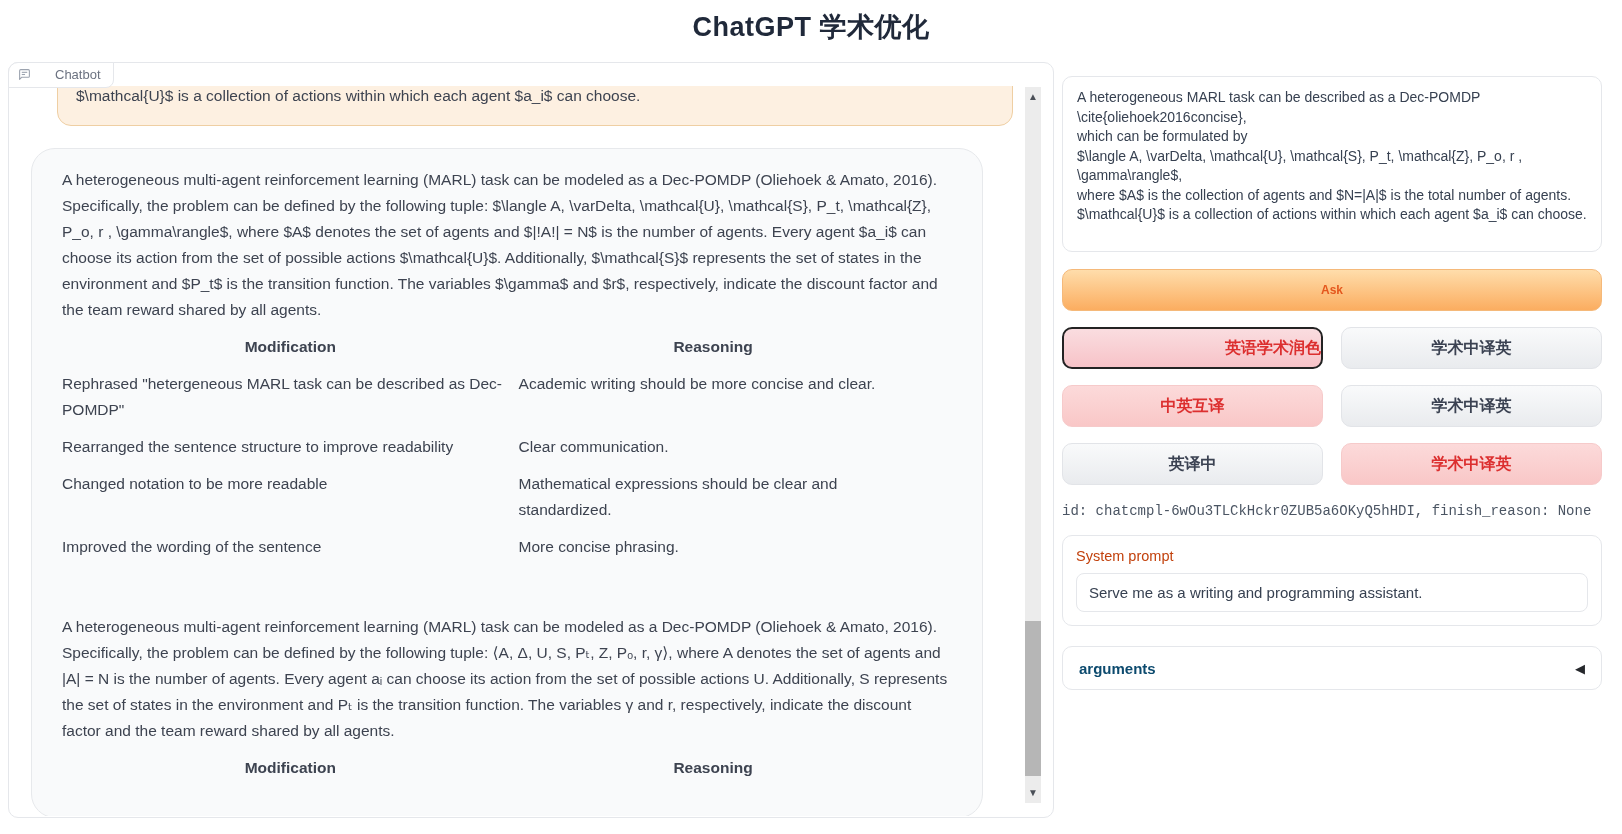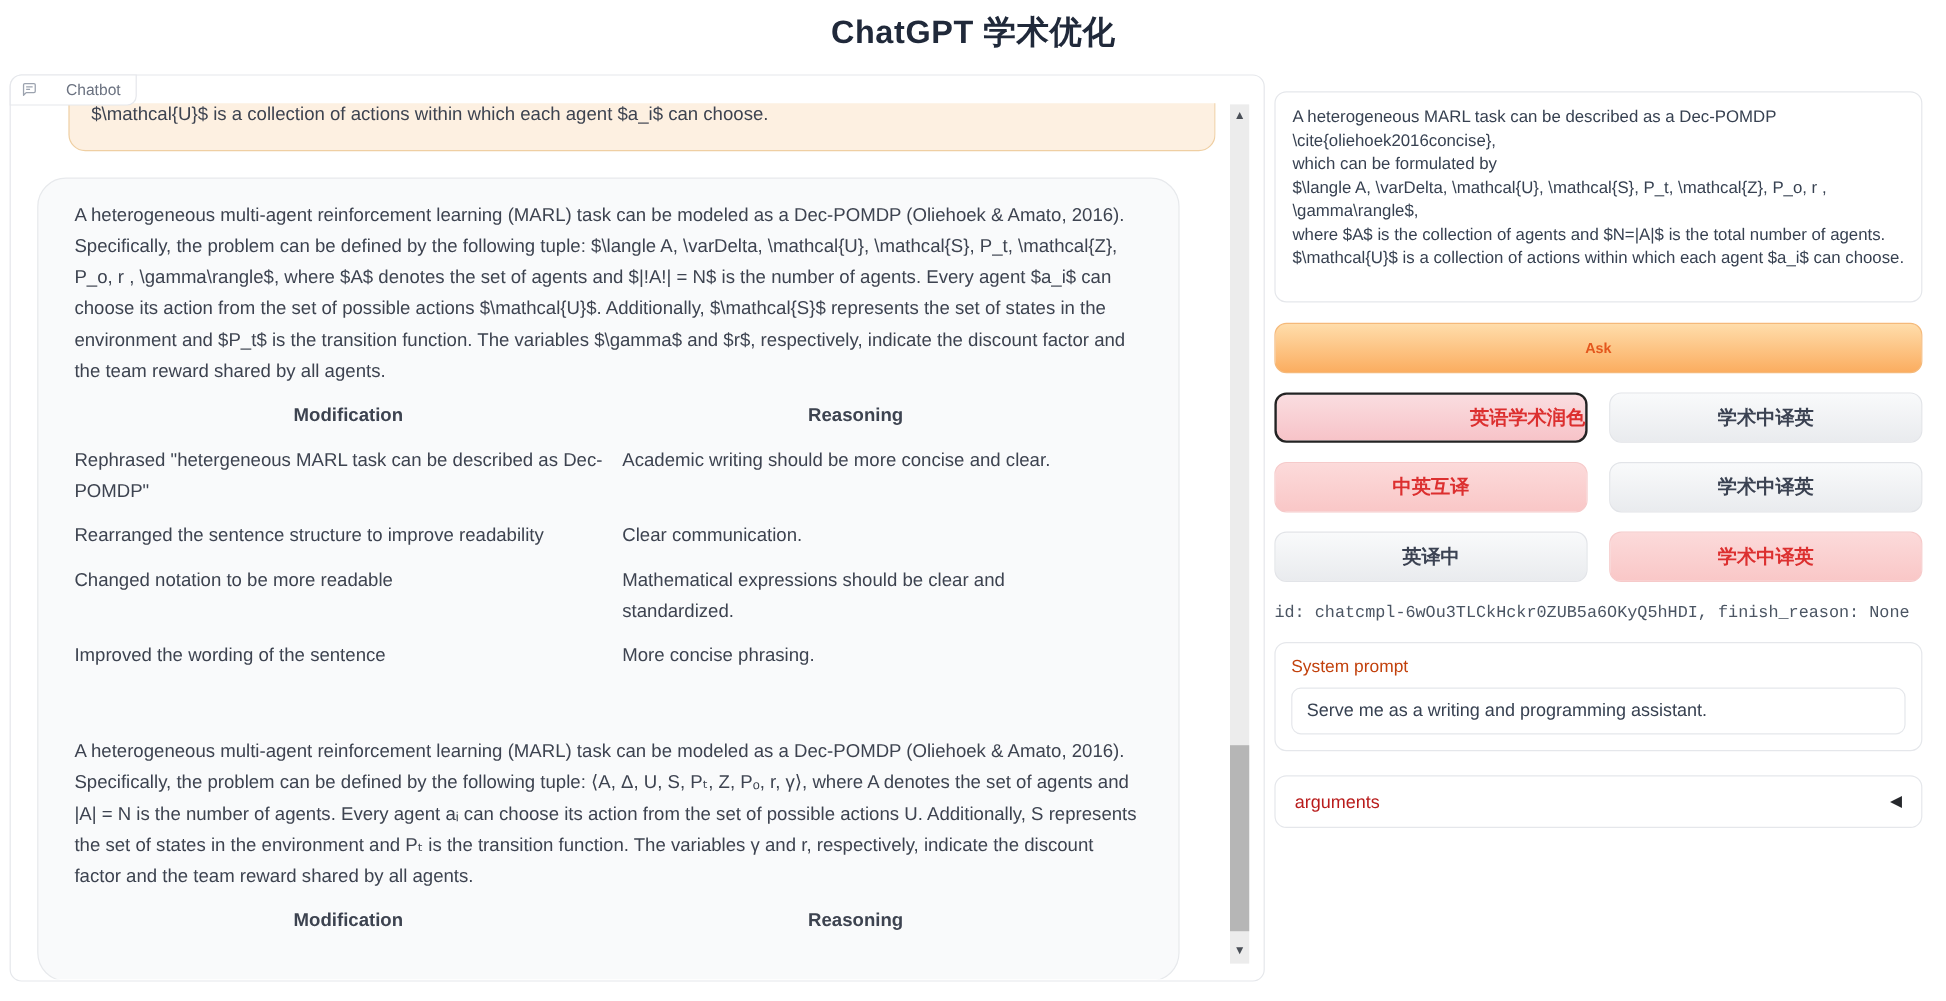--- a/index.html
+++ b/index.html
@@ -66,21 +66,21 @@
 
   .id-line { margin-top:18px; font-size:14px; color:#4b5563;font-family:Liberation Mono, monospace; }
 
   .sys-card { margin-top:16px; background:#fff; border:1px solid #e5e7eb; border-radius:10px; padding:12px 13px 13px 13px; }
   .sys-label { font-size:14.5px; color:#c2410c; }
   .sys-box { margin-top:9px; border:1px solid #e5e7eb; border-radius:8px; padding:10px 12px;
              font-size:15px; color:#374151; background:#fff; }
 
   .accordion { margin-top:20px; background:#fff; border:1px solid #e5e7eb; border-radius:10px; height:44px;
                display:flex; align-items:center; justify-content:space-between; padding:0 16px; cursor:pointer; }
-  .accordion .acc-label { font-size:15px; color:#b91c1c; }
+  .accordion .acc-label { font-size:15px; color:#0c4a6e;font-weight:bold; }
   .accordion .acc-icon { font-size:13px; color:#26282c; }
 </style>
 </head>
 <body>
 
 <div class="page">
 
   <div class="title">ChatGPT 学术优化</div>
 
   <div class="chat-card">

